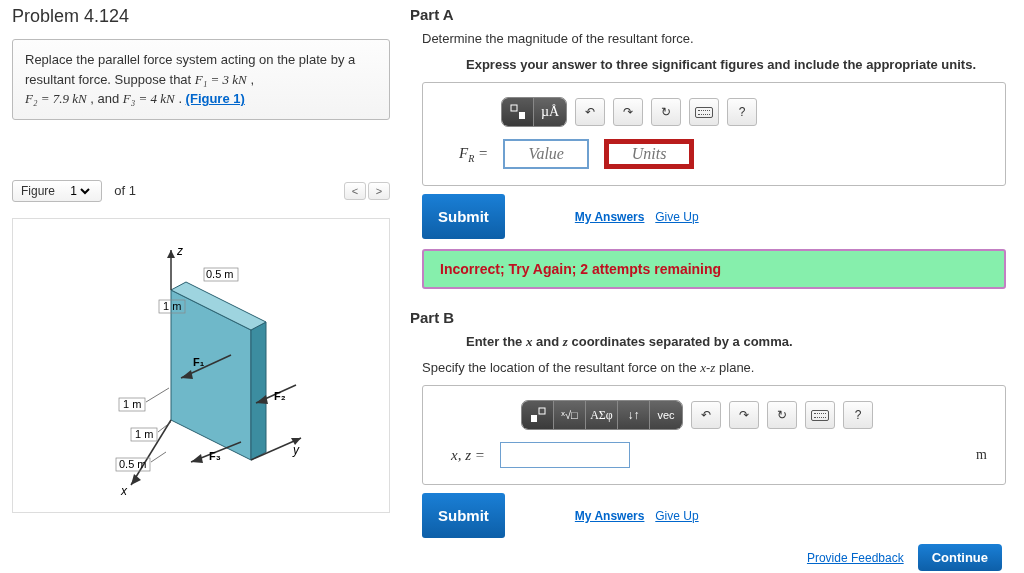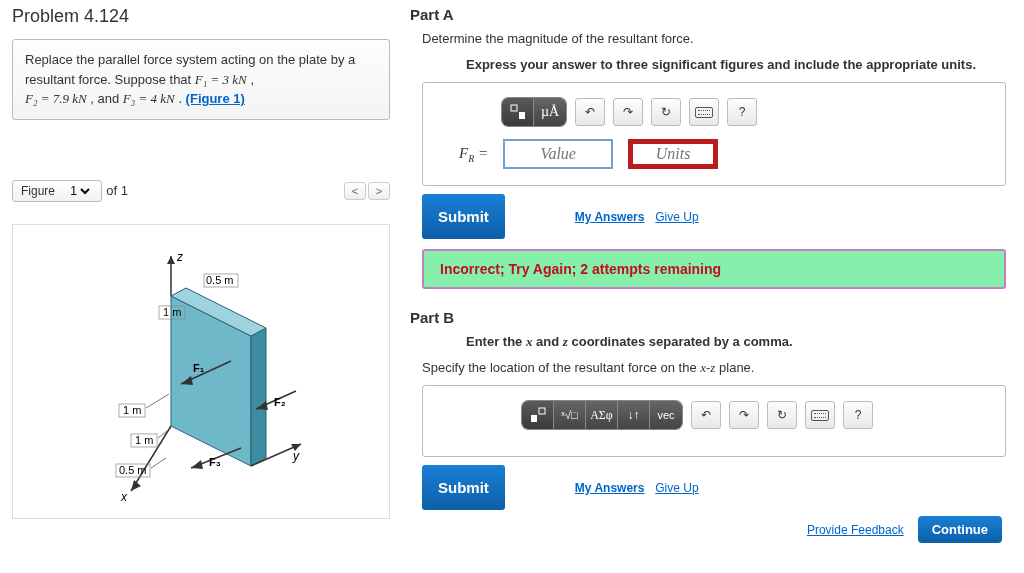--- a/index.html
+++ b/index.html
@@ -3,40 +3,40 @@
 <meta charset="utf-8">
 <style>
   * { box-sizing: border-box; margin: 0; padding: 0; }
   body { font-family: Arial, Helvetica, sans-serif; font-size: 13px; color: #333; background: #fff; width: 1024px; }
   .container { display: flex; }
   .left-col { width: 400px; padding: 6px 10px 10px 12px; }
   .right-col { flex: 1; padding: 6px 18px 10px 10px; }
   .title { font-size: 18px; font-weight: normal; margin-bottom: 12px; color:#333;}
   .problem-box { border: 1px solid #bbb; border-radius: 3px; padding: 10px 12px; background: linear-gradient(#fdfdfd,#f4f4f4); font-size: 13px; line-height: 1.5; margin-bottom: 60px; }
   .problem-box a { color: #0066cc; text-decoration: underline; font-weight: bold; }
-  .figure-bar { display:flex; align-items:center; gap: 0; margin-bottom: 22px;}
+  .figure-bar { display:flex; align-items:center; gap: 8px; margin-bottom: 16px;}
   .figure-chip { border:1px solid #bbb; border-radius:3px; padding: 2px 8px; font-size:12px; background:linear-gradient(#fff,#f2f2f2); display:flex; align-items:center; gap:4px;}
   .figure-chip select { border:none; background:transparent; font-size:12px;}
   .nav-arrows { margin-left:auto; display:flex; gap:2px;}
   .nav-btn { width:22px; height:18px; border:1px solid #ccc; border-radius:3px; background:linear-gradient(#fff,#eee); font-size:11px; display:flex; align-items:center; justify-content:center; cursor:pointer; color:#666;}
   .figure-frame { border:1px solid #ddd; height: 295px; display:flex; align-items:center; justify-content:center; background:#fff;}
   .part-heading { font-size: 15px; font-weight: bold; margin-bottom: 6px;}
   .instr { font-size: 13px; margin: 4px 0 6px 12px; line-height:1.5;}
   .bold { font-weight: bold; padding-left: 44px;}
   .answer-box { border:1px solid #bbb; border-radius:3px; padding: 14px 18px 14px 18px; margin: 8px 0 6px 12px; background:#fff; position:relative;}
   .toolbar { display:flex; align-items:center; gap:4px; margin-bottom: 12px; margin-left: 60px;}
   .tb-group { display:flex; border:1px solid #888; border-radius:7px; overflow:hidden;}
   .tb-btn { width:32px; height:28px; display:flex; align-items:center; justify-content:center; background:linear-gradient(#666,#444); color:#fff; font-size:12px; border-right:1px solid #888; cursor:pointer;}
   .tb-btn:last-child { border-right:none;}
   .tb-btn.light { background:linear-gradient(#fdfdfd,#e8e8e8); color:#333; border:1px solid #bbb; border-radius:3px; width:30px; height:28px; margin-left:4px;}
   .tb-btn.sel { background: linear-gradient(#5a5a5a,#3a3a3a);}
   .eq-row { display:flex; align-items:center; gap:15px; margin-left:18px; margin-bottom:2px;}
   .eq-label { font-style: italic; font-family: 'Times New Roman', serif; font-size:15px;}
   .eq-label sub { font-size: 10px;}
-  .value-input { width:110px; height:30px; border:2px solid #6ea0d0; font-style:italic; font-family:'Times New Roman',serif; font-size:16px; text-align:center; color:#777;}
+  .value-input { width:86px; height:30px; border:2px solid #6ea0d0; font-style:italic; font-family:'Times New Roman',serif; font-size:16px; text-align:center; color:#777;}
   .units-input { width:90px; height:30px; border:5px solid #b91c1c; font-style:italic; font-family:'Times New Roman',serif; font-size:16px; text-align:center; color:#777;}
   .plain-input { width:130px; height:26px; border:1px solid #6ea0d0;}
   .unit-right { margin-left:auto; font-family:'Times New Roman',serif; font-size:14px;}
   .submit-row { display:flex; align-items:center; gap: 26px; margin: 8px 0 0 12px;}
   .submit-btn { background: linear-gradient(#1a7fd6,#0d5fa8); color:#fff; border:none; border-radius:3px; padding: 14px 16px; font-weight:bold; font-size:15px; cursor:pointer;}
   .link { color:#0066cc; text-decoration:underline; font-size:12px; cursor:pointer;}
   .link.bold { font-weight:bold;}
   .feedback { border:2px solid #c37fc3; background:#86efac; border-radius:3px; padding: 10px 16px; margin: 10px 0 20px 12px; color:#c01020; font-weight:bold; font-size:14px;}
   .footer { display:flex; justify-content:flex-end; align-items:center; gap:14px; margin-top:6px; padding-right:4px;}
   .continue-btn { background: linear-gradient(#1a7fd6,#0d5fa8); color:#fff; border:none; border-radius:4px; padding:6px 14px; font-weight:bold; font-size:13px; cursor:pointer;}
@@ -182,20 +182,25 @@
           <div class="tb-btn" style="font-size:11px;">vec</div>
         </div>
         <div class="tb-btn light">↶</div>
         <div class="tb-btn light">↷</div>
         <div class="tb-btn light">↻</div>
         <div class="tb-btn light">
             <span class="kbd-icon"></span>
           </div>
         <div class="tb-btn light">?</div>
       </div>
+      <div class="eq-row" style="margin-left:10px;">
+        <span class="eq-label"><i>x</i>, <i>z</i> =</span>
+        <input class="plain-input" style="">
+        <span class="unit-right">m</span>
+      </div>
     </div>
 
     <div class="submit-row">
       <button class="submit-btn">Submit</button>
       <span>
         <a class="link bold">My Answers</a>&nbsp;&nbsp;
         <a class="link">Give Up</a>
       </span>
     </div>
 

